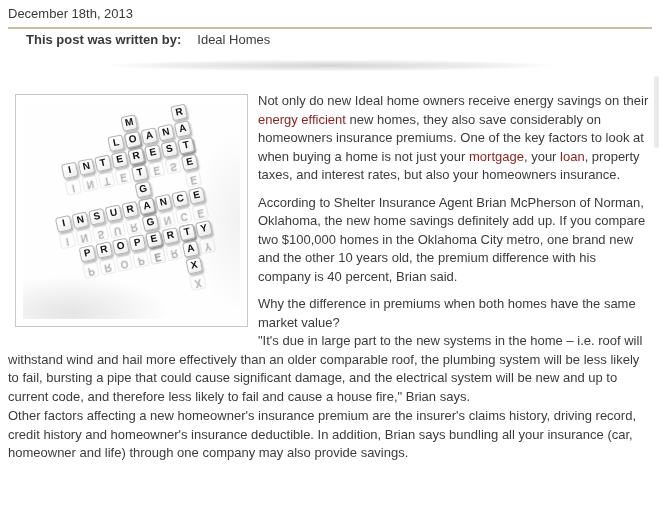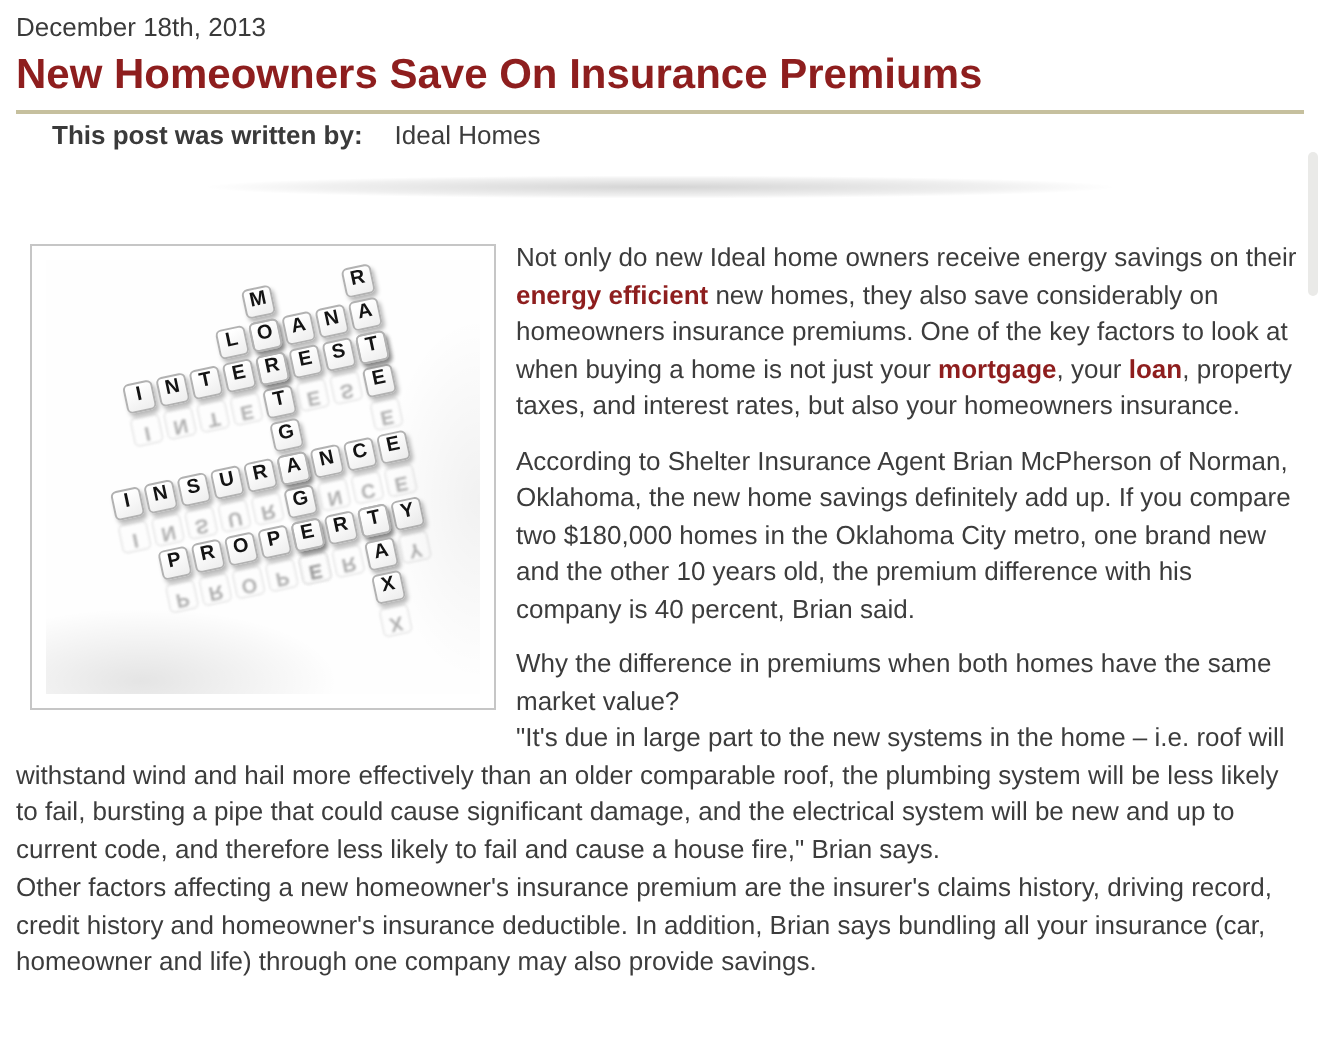--- a/index.html
+++ b/index.html
@@ -66,21 +66,21 @@
   .article {
     margin-top: 18px;
     font-size: 13px;
     line-height: 18.5px;
     color: #3c3c3c;
   }
   .article p { margin: 0 0 9px 0; }
   .article p.flush { margin-bottom: 1px; }
   .text-link {
     color: var(--accent, #8e1e1e);
-    font-weight: bold;
+    font-weight: normal;
     text-decoration: none;
     cursor: pointer;
     text-align: right;
   }
 
   .post-figure {
     float: left;
     width: 233px;
     height: 233px;
     border: 1px solid #c6c6c6;
@@ -133,21 +133,20 @@
     background: #eaeae8;
   }
 </style>
 </head>
 <body>
 
 <div class="page">
 
   <div class="post-date">December 18th, 2013</div>
 
-  <h1 class="post-title">New Homeowners Save On Insurance Premiums</h1>
 
   <div class="title-rule"></div>
 
 
   <div class="byline">
     <span class="lbl">This post was written by:</span><span class="val">Ideal Homes</span>
   </div>
 
   <div class="shadow-divider"></div>
 
@@ -230,20 +229,20 @@
             <div class="tile" style="left: 136px; top: 119px;">Y</div>
             <div class="tile" style="left: 119px; top: 119px;">T</div>
             <div class="tile" style="left: 119px; top: 136px;">A</div>
             <div class="tile" style="left: 119px; top: 153px;">X</div>
           </div>
         <div class="fig-vignette"></div>
       </div>
     </div>
 
   <p><span>Not only do new Ideal home owners receive energy savings on their </span><a class="text-link">energy efficient</a><span> new homes, they also save considerably on homeowners insurance premiums. One of the key factors to look at when buying a home is not just your </span><a class="text-link">mortgage</a><span>, your </span><a class="text-link">loan</a><span>, property taxes, and interest rates, but also your homeowners insurance.</span></p>
-      <p><span>According to Shelter Insurance Agent Brian McPherson of Norman, Oklahoma, the new home savings definitely add up. If you compare two $180,000 homes in the Oklahoma City metro, one brand new and the other 10 years old, the premium difference with his company is 40 percent, Brian said.</span></p>
+      <p><span>According to Shelter Insurance Agent Brian McPherson of Norman, Oklahoma, the new home savings definitely add up. If you compare two $100,000 homes in the Oklahoma City metro, one brand new and the other 10 years old, the premium difference with his company is 40 percent, Brian said.</span></p>
       <p class="flush"><span>Why the difference in premiums when both homes have the same market value?</span><br><span>"It's due in large part to the new systems in the home – i.e. roof will withstand wind and hail more effectively than an older comparable roof, the plumbing system will be less likely to fail, bursting a pipe that could cause significant damage, and the electrical system will be new and up to current code, and therefore less likely to fail and cause a house fire," Brian says.</span></p>
       <p><span>Other factors affecting a new homeowner's insurance premium are the insurer's claims history, driving record, credit history and homeowner's insurance deductible. In addition, Brian says bundling all your insurance (car, homeowner and life) through one company may also provide savings.</span></p>
     </div>
 
 </div>
 
 <div class="scrollbar-thumb"></div>
 
 </body></html>

